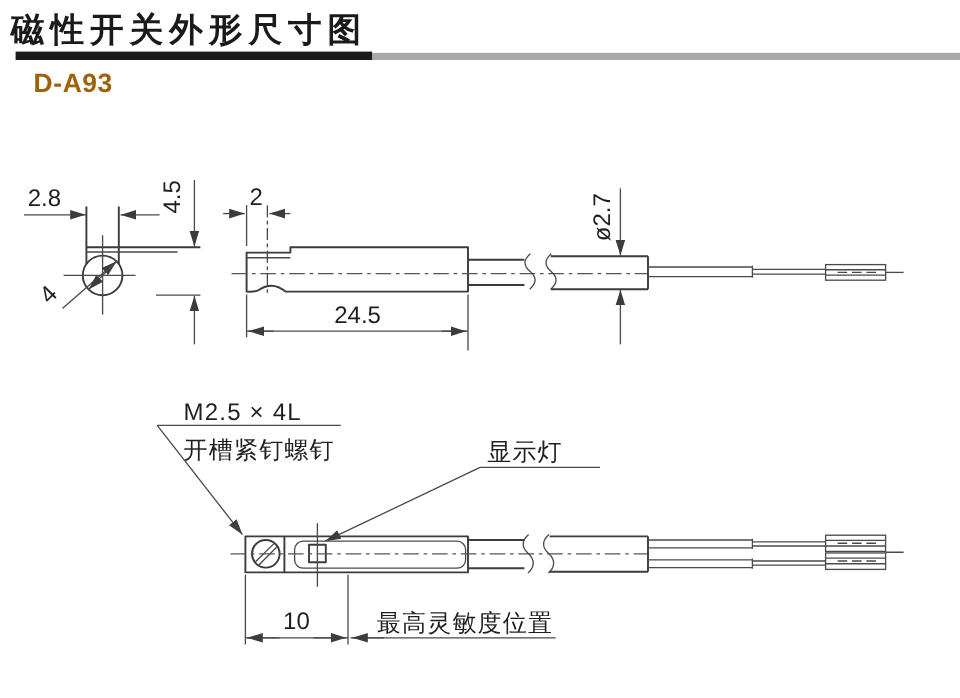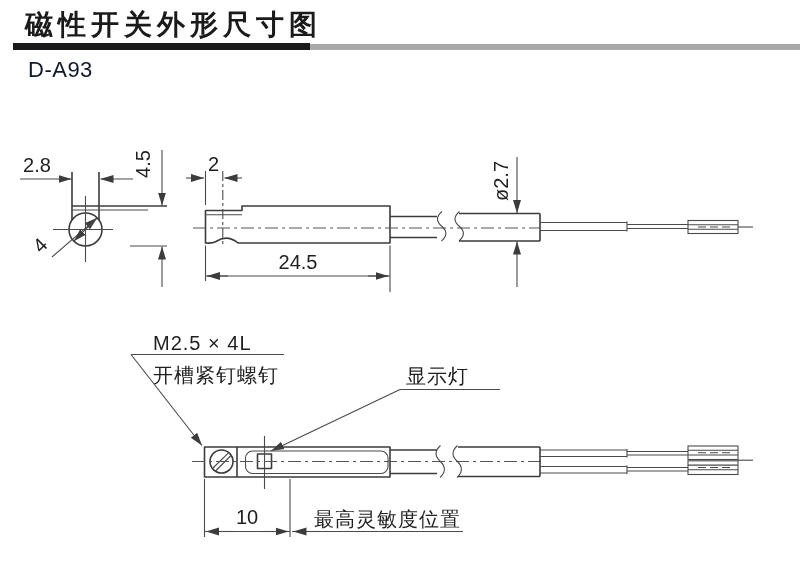--- a/index.html
+++ b/index.html
@@ -2,29 +2,29 @@
 <html><head>
 <meta charset="utf-8">
 <style>
   html,body{margin:0;padding:0;}
   body{
     width:800px;height:582px;background:#ffffff;position:relative;
     font-family:"Liberation Sans", sans-serif;
     -webkit-font-smoothing:antialiased;
   }
   .page-title{
-    position:absolute;left:25px;top:6px;margin:0;
+    position:absolute;left:9px;top:6px;margin:0;
     font-size:28px;font-weight:bold;color:#1a1a1a;letter-spacing:5px;white-space:nowrap;
   }
   .title-rule{position:absolute;left:0;top:43px;width:800px;height:8px;}
   .rule-black{position:absolute;left:13px;top:0;width:297px;height:7px;background:#1b1b1b;}
   .rule-gray{position:absolute;left:310px;top:1px;width:490px;height:6px;background:#a9a9a9;}
   .model-number{
     position:absolute;left:28px;top:57px;margin:0;
-    font-size:22px;font-weight:normal;color:#0f172a;letter-spacing:0.5px;
+    font-size:22px;font-weight:bold;color:#a16207;letter-spacing:0.5px;
   }
   svg{position:absolute;left:0;top:0;}
   svg text{fill:#1f1f1f;font-family:"Liberation Sans", sans-serif;}
   .ol{stroke:#3c3c3c;stroke-width:1.6;fill:none;stroke-linejoin:round;stroke-linecap:butt;}
   .tl{stroke:#4a4a4a;stroke-width:1.1;fill:none;}
   .cl{stroke:#555555;stroke-width:1;fill:none;stroke-dasharray:13 4 3 4;}
   .dn{font-size:20px;}
   .lb{font-size:20px;letter-spacing:1px;}
 </style>
 </head>

